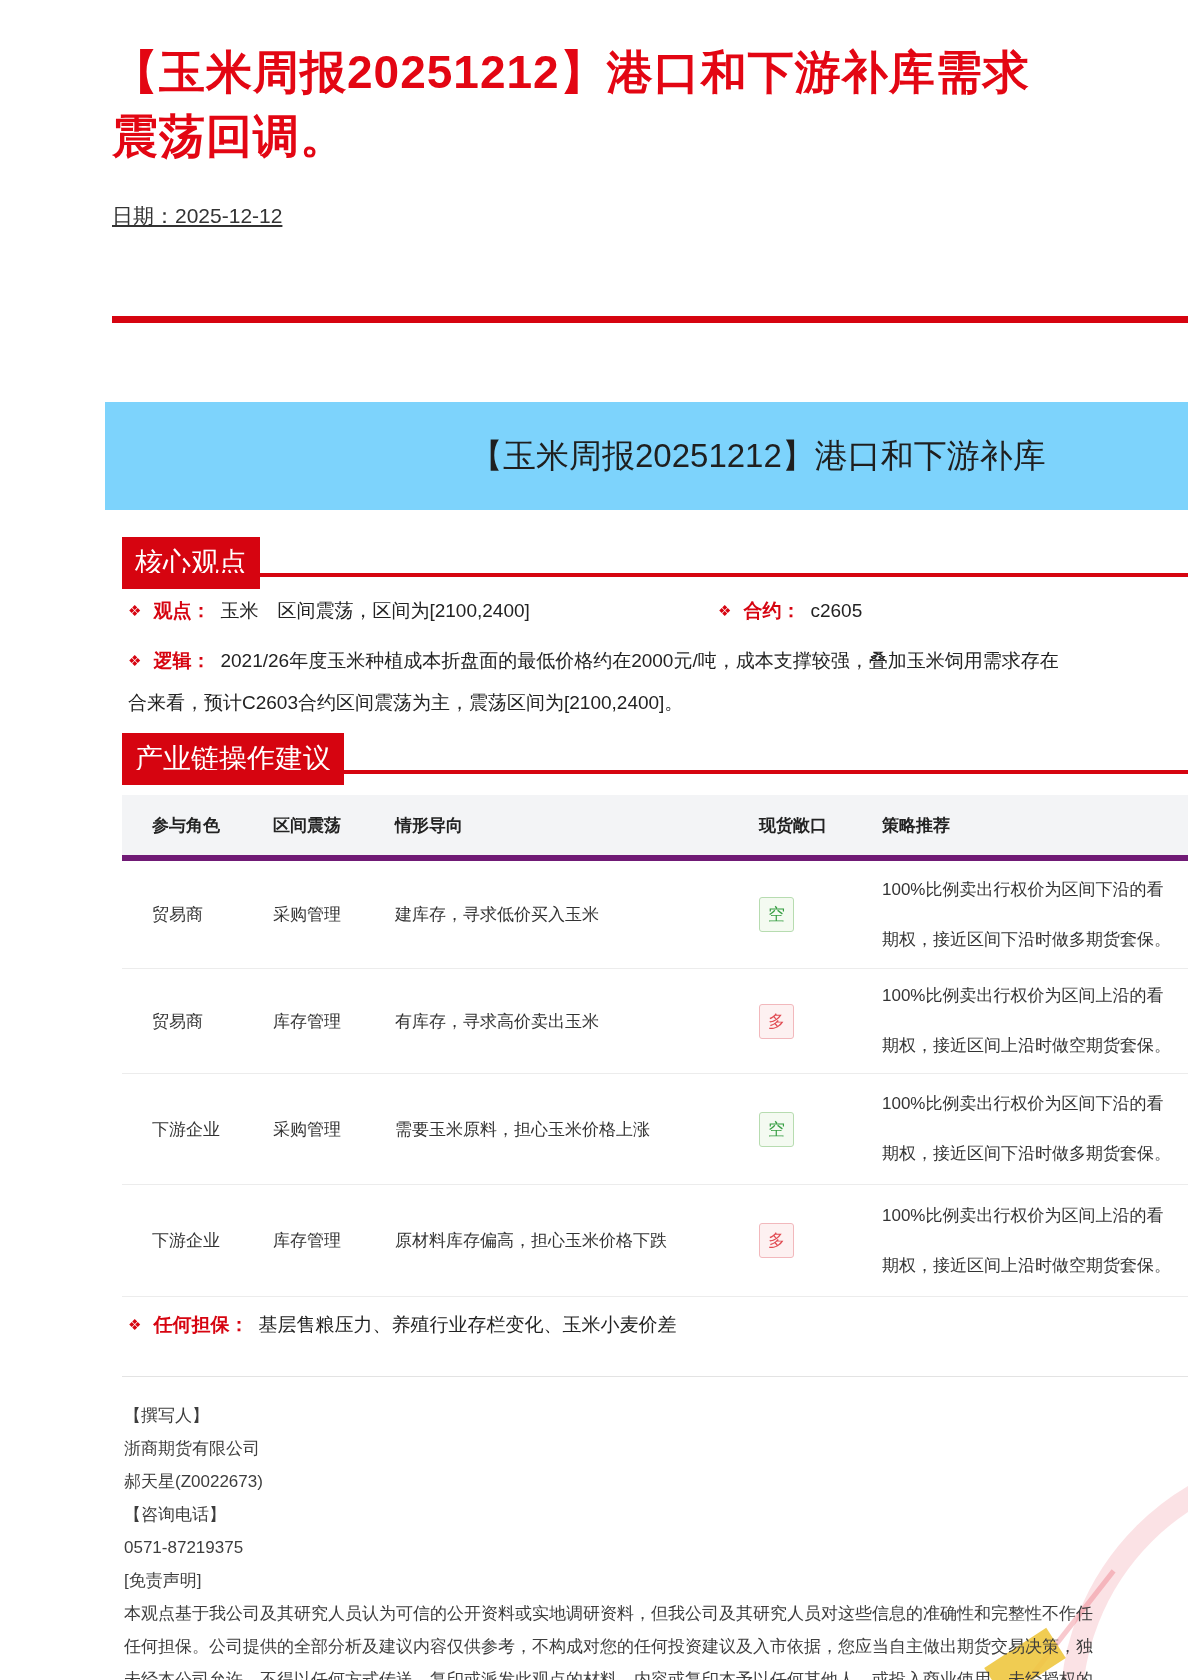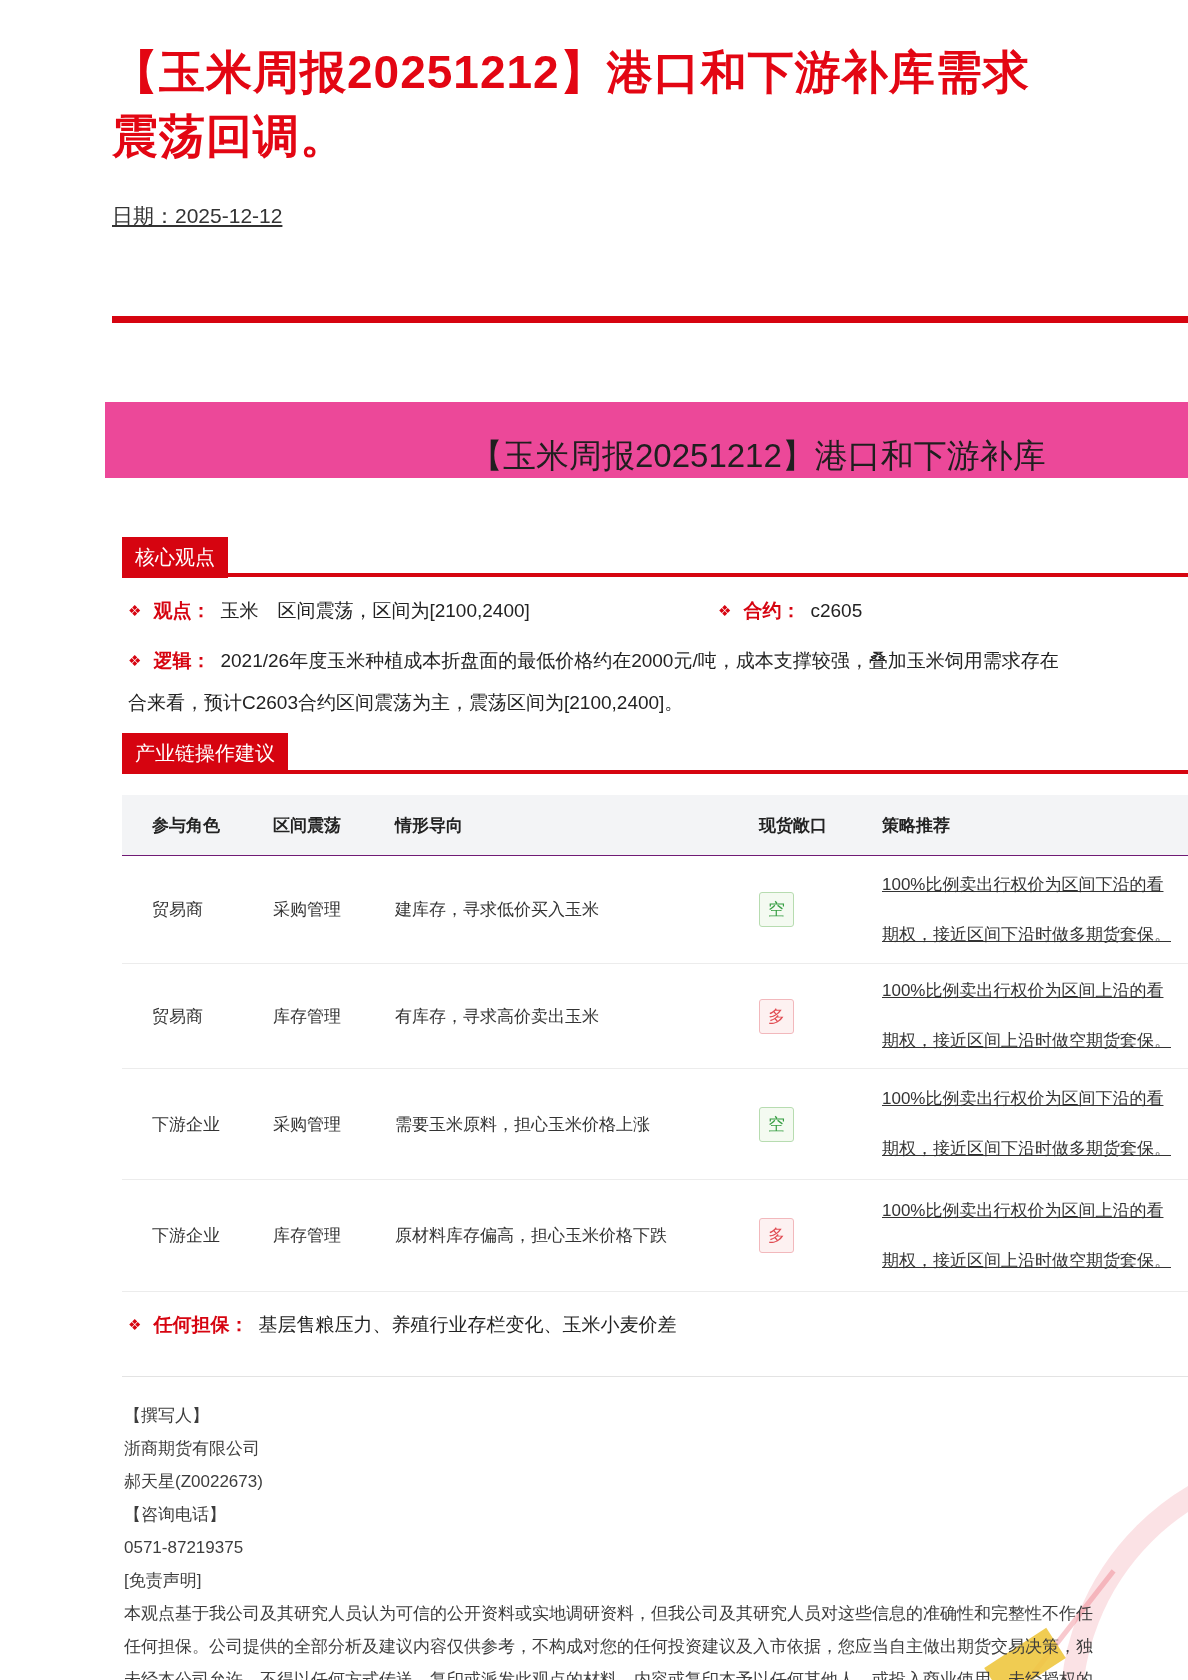--- a/index.html
+++ b/index.html
@@ -13,63 +13,63 @@
 
   
   .main-title{left:112px;width:1400px;color:#e30613;font-weight:900;
     font-size:46px;line-height:64px;letter-spacing:1px;white-space:nowrap;}
   .title-l1{top:40px;}
   .title-l2{top:104px;}
   .date-line{left:112px;top:202px;font-size:21px;color:#333;text-decoration:underline;}
   .red-rule{left:112px;top:316px;width:1076px;height:7px;background:#d60410;}
 
   
-  .banner{left:105px;top:402px;width:1083px;height:76px;background:#ec4899;overflow:hidden;}
+  .banner{left:105px;top:402px;width:1083px;height:108px;background:#7dd3fc;overflow:hidden;}
   .banner-title{position:absolute;left:365px;top:0;height:108px;line-height:108px;
     font-size:33px;color:#1f1f1f;white-space:nowrap;}
 
   
-  .sec-label{background:#d60410;color:#ffffff;font-size:20px;padding:7px 13px;
+  .sec-label{background:#d60410;color:#ffffff;font-size:28px;padding:7px 13px;
     display:inline-block;white-space:nowrap;}
   .sec1-label{left:122px;top:537px;}
   .sec1-underline{left:122px;top:573px;width:1066px;height:4px;background:#d60410;}
   .sec2-label{left:122px;top:733px;}
   .sec2-underline{left:122px;top:770px;width:1066px;height:4px;background:#d60410;}
 
   
   .bullet-row{display:flex;align-items:center;white-space:nowrap;font-size:19px;}
   .diamond{color:#d60410;font-size:15px;margin-right:12px;flex:none;}
   .b-label{color:#d60410;font-weight:bold;margin-right:10px;flex:none;}
   .b-value{color:#222;}
   .bullets-line{top:598px;left:128px;}
   .bullet-contract{left:718px;top:598px;}
   .logic-line1{top:648px;left:128px;}
   .logic-line2{top:690px;left:128px;font-size:19px;color:#222;white-space:nowrap;}
 
   
   .ops-table{left:122px;top:795px;width:1066px;}
   .t-row{display:flex;align-items:stretch;}
-  .t-head{height:60px;background:#f3f4f6;border-bottom:1px solid #701a75;
+  .t-head{height:60px;background:#f3f4f6;border-bottom:6px solid #701a75;
     font-weight:bold;color:#222;font-size:17px;}
   .t-head .cell{display:flex;align-items:center;}
   .cell{white-space:nowrap;}
   .c1{width:151px;padding-left:30px;box-sizing:border-box;flex:none;}
   .c2{width:122px;flex:none;}
   .c3{width:364px;flex:none;}
   .c4{width:123px;flex:none;}
   .c5{flex:1;min-width:0;}
   .t-body-row{border-bottom:1px solid #ececec;font-size:17px;color:#333;}
   .t-body-row .cell{display:flex;align-items:center;}
   .r1{height:107px;} .r2{height:104px;} .r3{height:110px;} .r4{height:111px;}
   .badge{display:inline-block;font-size:17px;line-height:1;padding:8px 8px;
     border-radius:3px;border:1px solid;}
   .badge.short{color:#379e43;border-color:#b7dcb0;background:#f4faf1;}
   .badge.long{color:#e14b52;border-color:#f2b8bc;background:#fdf1f1;}
   .strategy{display:flex;flex-direction:column;justify-content:center;
-    align-items:flex-start !important;gap:20px;line-height:30px;overflow:visible;text-decoration:underline;}
+    align-items:flex-start !important;gap:20px;line-height:30px;overflow:visible;}
   .strategy div{white-space:nowrap;}
 
   
   .focus-line{top:1312px;left:128px;}
   .divider{left:122px;top:1376px;width:1066px;height:1px;background:#e3e3e3;}
 
   
   .footer{left:124px;top:1399px;font-size:17px;line-height:33px;color:#3d3d3d;}
   .footer div{white-space:nowrap;}
 

